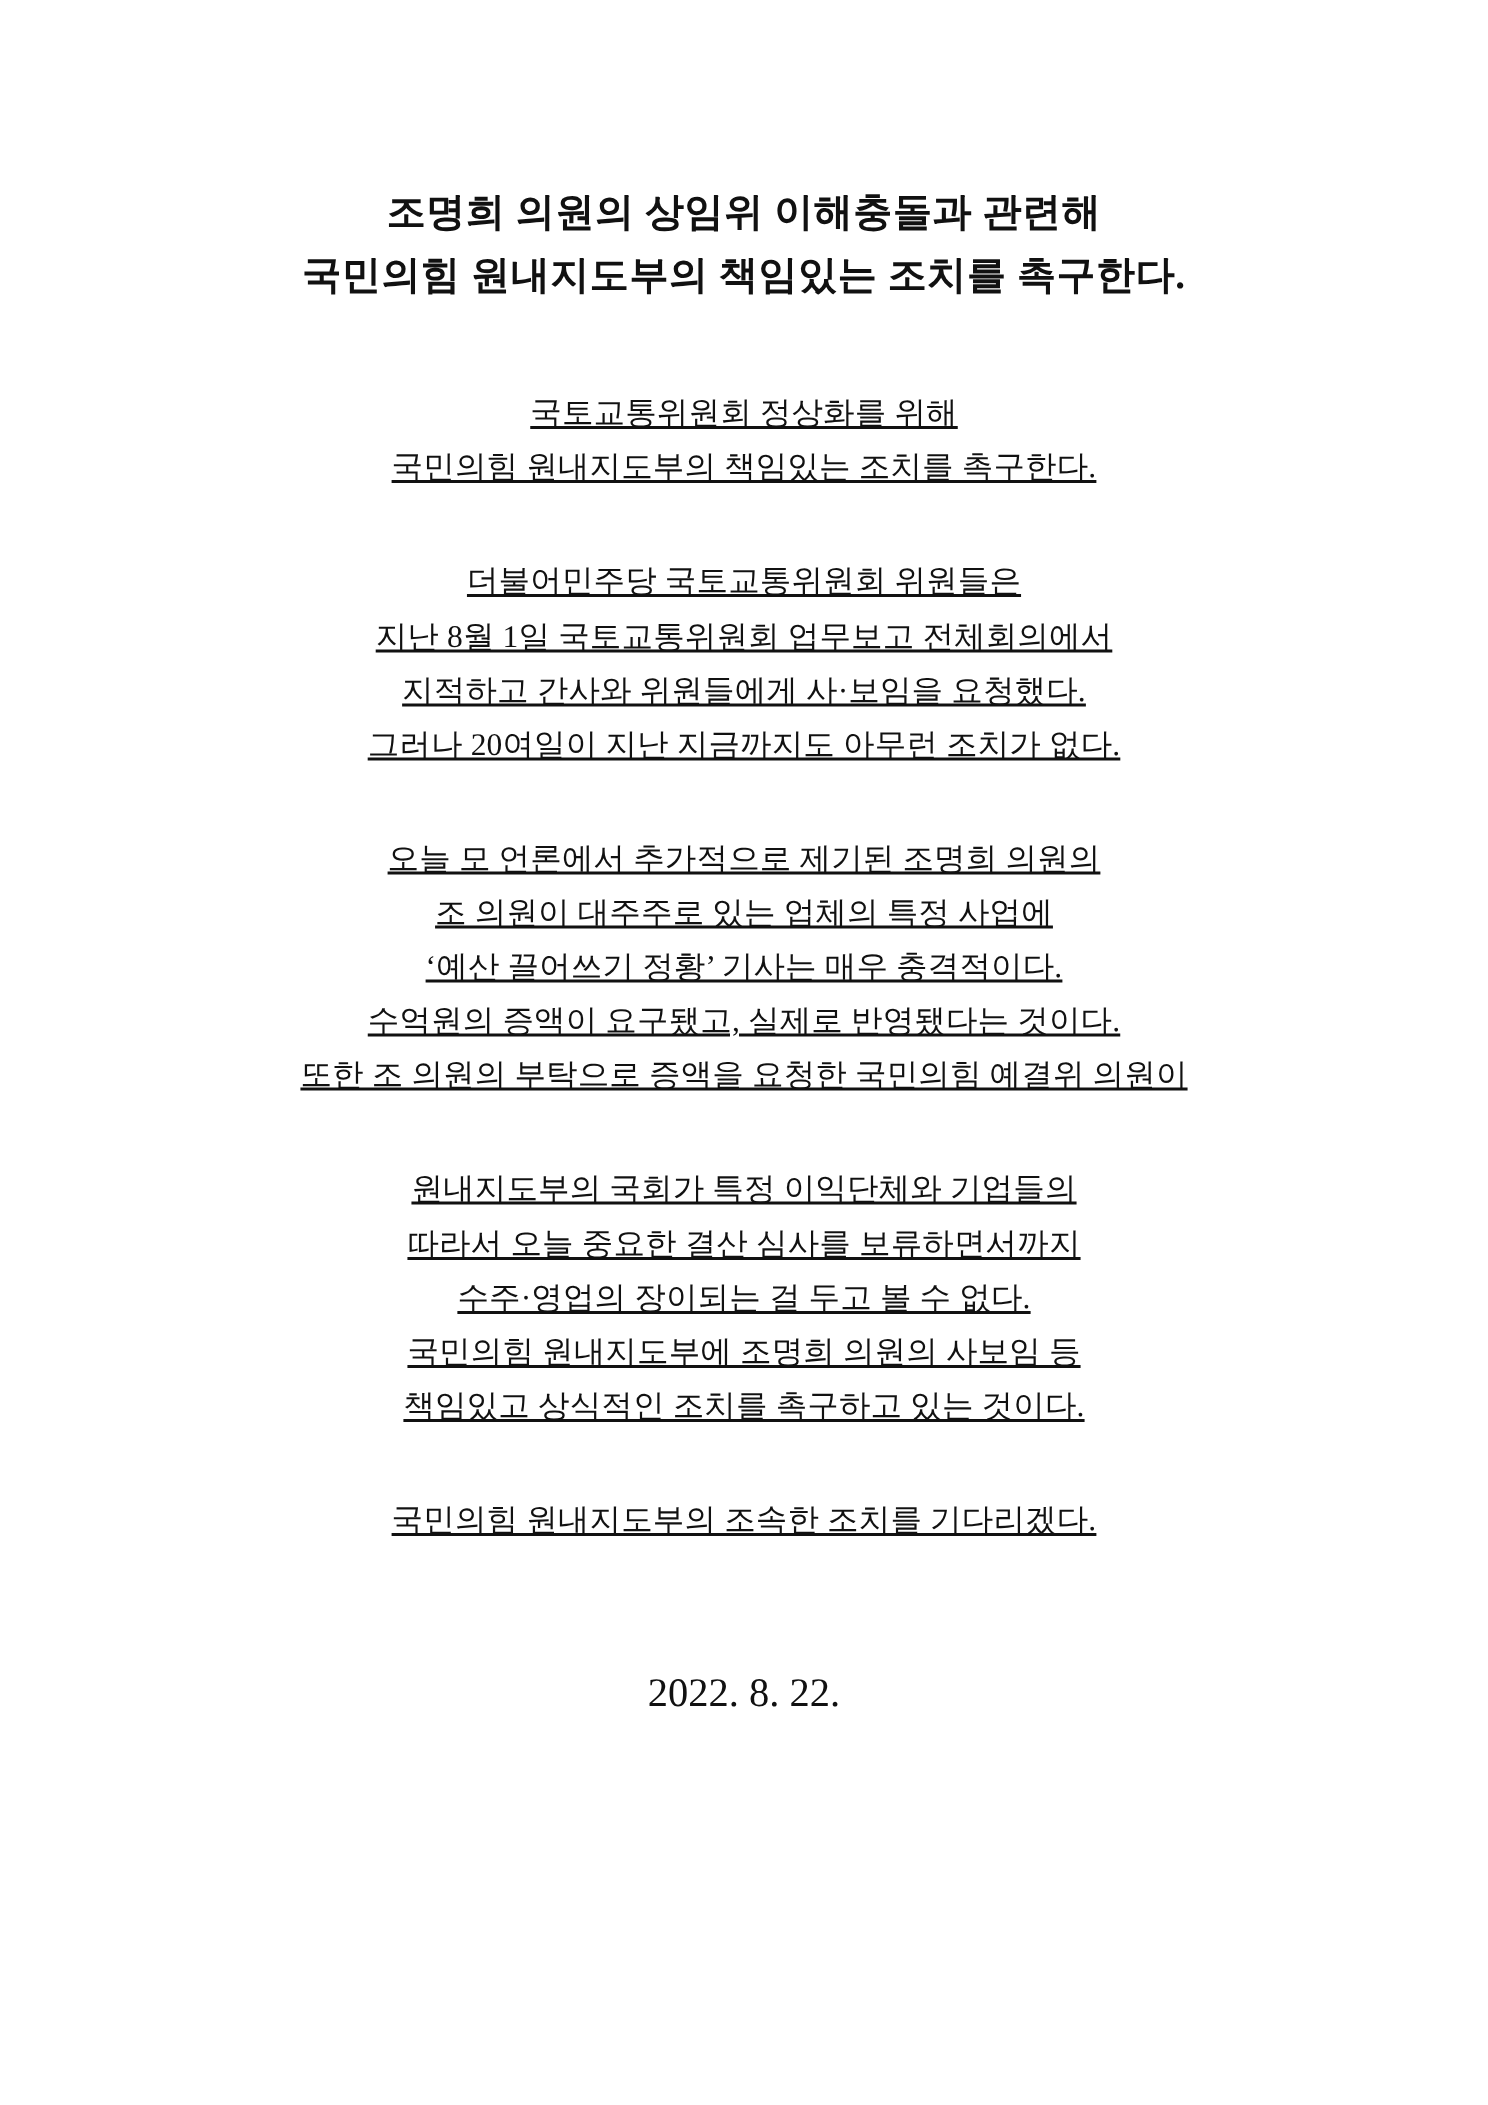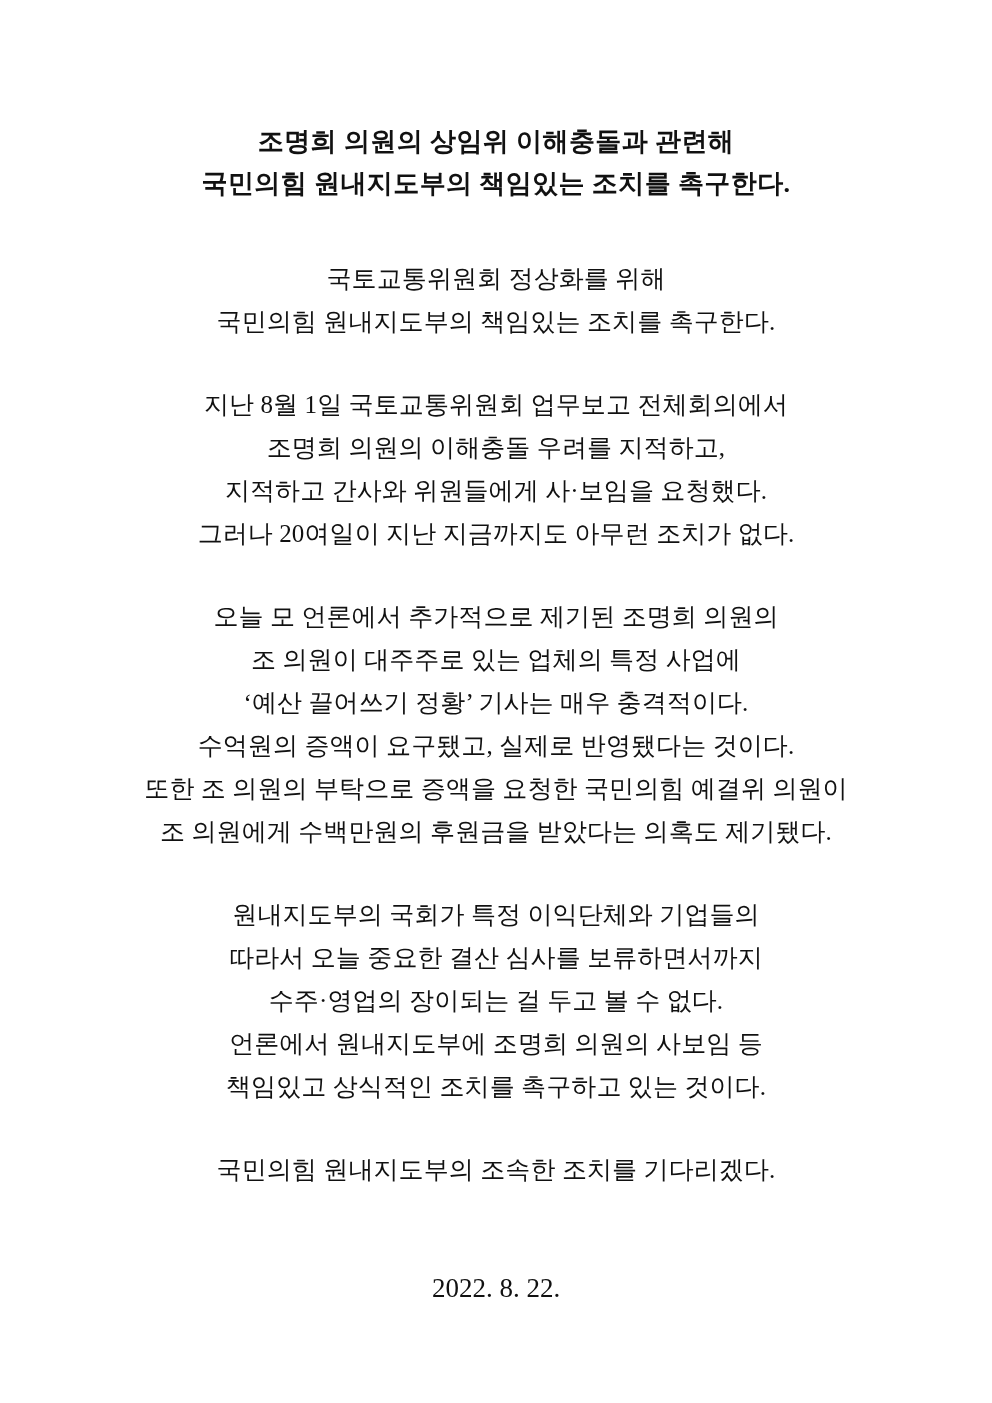--- a/index.html
+++ b/index.html
@@ -29,24 +29,25 @@
     line-height: 1.62;
     letter-spacing: 0.4px;
     margin: 0 0 0 0;
   }
   .doc-title .title-line {
     display: block;
     white-space: pre;
   }
   .block {
     text-align: center;
-    font-size: 25px;
+    font-size: 21px;
     line-height: 1.72;
     letter-spacing: 0.1px;
     margin: 0;
+    text-decoration: underline;
   }
   .block .line {
     display: block;
     white-space: pre;
   }
   .gap-after-title { height: 52px; }
   .gap-block { height: 40px; }
   .gap-sign { height: 74px; }
   .sign-block {
     text-align: center;
@@ -72,44 +73,43 @@
   <div class="gap-after-title"></div>
 
   <p class="block">
     <span class="line">국토교통위원회 정상화를 위해</span>
     <span class="line">국민의힘 원내지도부의 책임있는 조치를 촉구한다.</span>
   </p>
 
   <div class="gap-block"></div>
 
   <p class="block">
+    <span class="line">더불어민주당 국토교통위원회 위원들은</span>
     <span class="line">지난 8월 1일 국토교통위원회 업무보고 전체회의에서</span>
-    <span class="line">조명희 의원의 이해충돌 우려를 지적하고,</span>
     <span class="line">지적하고 간사와 위원들에게 사·보임을 요청했다.</span>
     <span class="line">그러나 20여일이 지난 지금까지도 아무런 조치가 없다.</span>
   </p>
 
   <div class="gap-block"></div>
 
   <p class="block">
     <span class="line">오늘 모 언론에서 추가적으로 제기된 조명희 의원의</span>
     <span class="line">조 의원이 대주주로 있는 업체의 특정 사업에</span>
     <span class="line">‘예산 끌어쓰기 정황’ 기사는 매우 충격적이다.</span>
     <span class="line">수억원의 증액이 요구됐고, 실제로 반영됐다는 것이다.</span>
     <span class="line">또한 조 의원의 부탁으로 증액을 요청한 국민의힘 예결위 의원이</span>
-    <span class="line">조 의원에게 수백만원의 후원금을 받았다는 의혹도 제기됐다.</span>
   </p>
 
   <div class="gap-block"></div>
 
   <p class="block">
     <span class="line">원내지도부의 국회가 특정 이익단체와 기업들의</span>
     <span class="line">따라서 오늘 중요한 결산 심사를 보류하면서까지</span>
     <span class="line">수주·영업의 장이되는 걸 두고 볼 수 없다.</span>
-    <span class="line">언론에서 원내지도부에 조명희 의원의 사보임 등</span>
+    <span class="line">국민의힘 원내지도부에 조명희 의원의 사보임 등</span>
     <span class="line">책임있고 상식적인 조치를 촉구하고 있는 것이다.</span>
   </p>
 
   <div class="gap-block"></div>
 
   <p class="block">
     <span class="line">국민의힘 원내지도부의 조속한 조치를 기다리겠다.</span>
   </p>
 
   <div class="gap-sign"></div>

